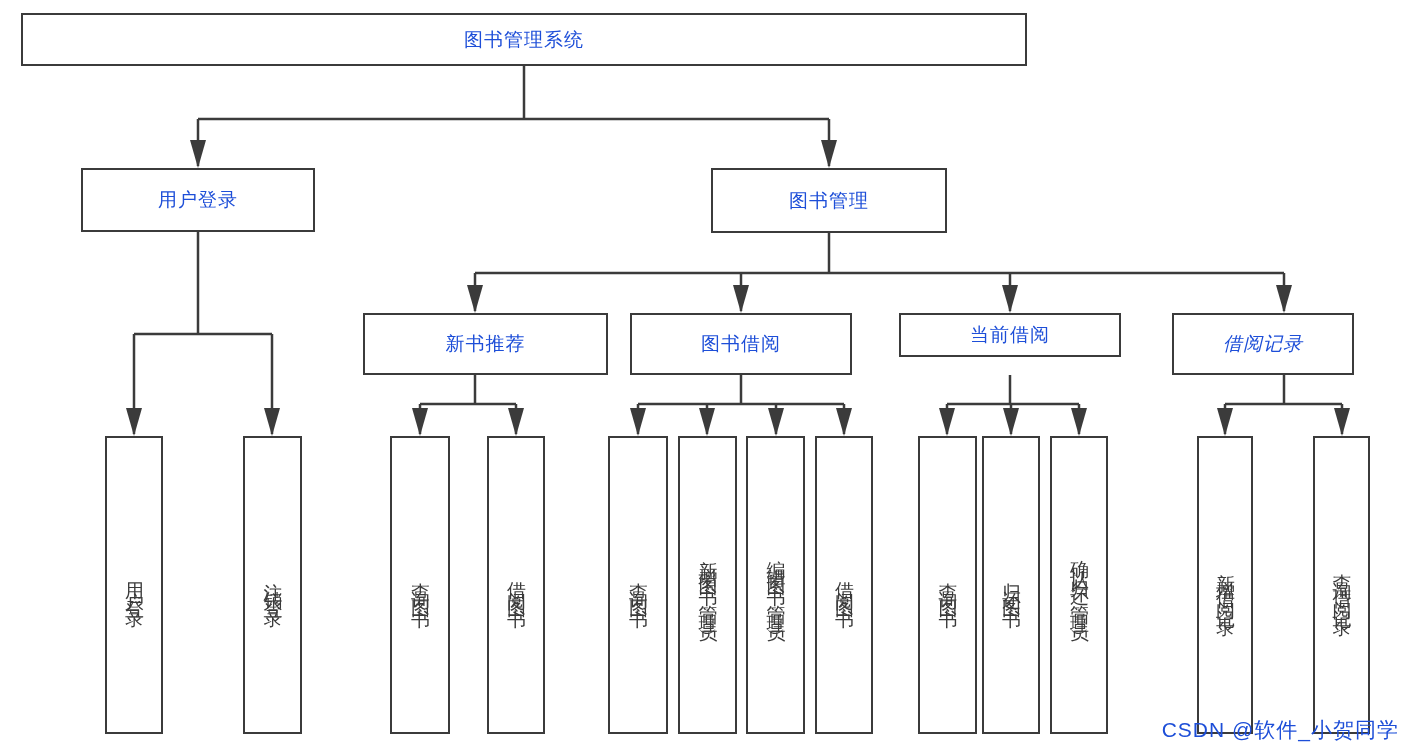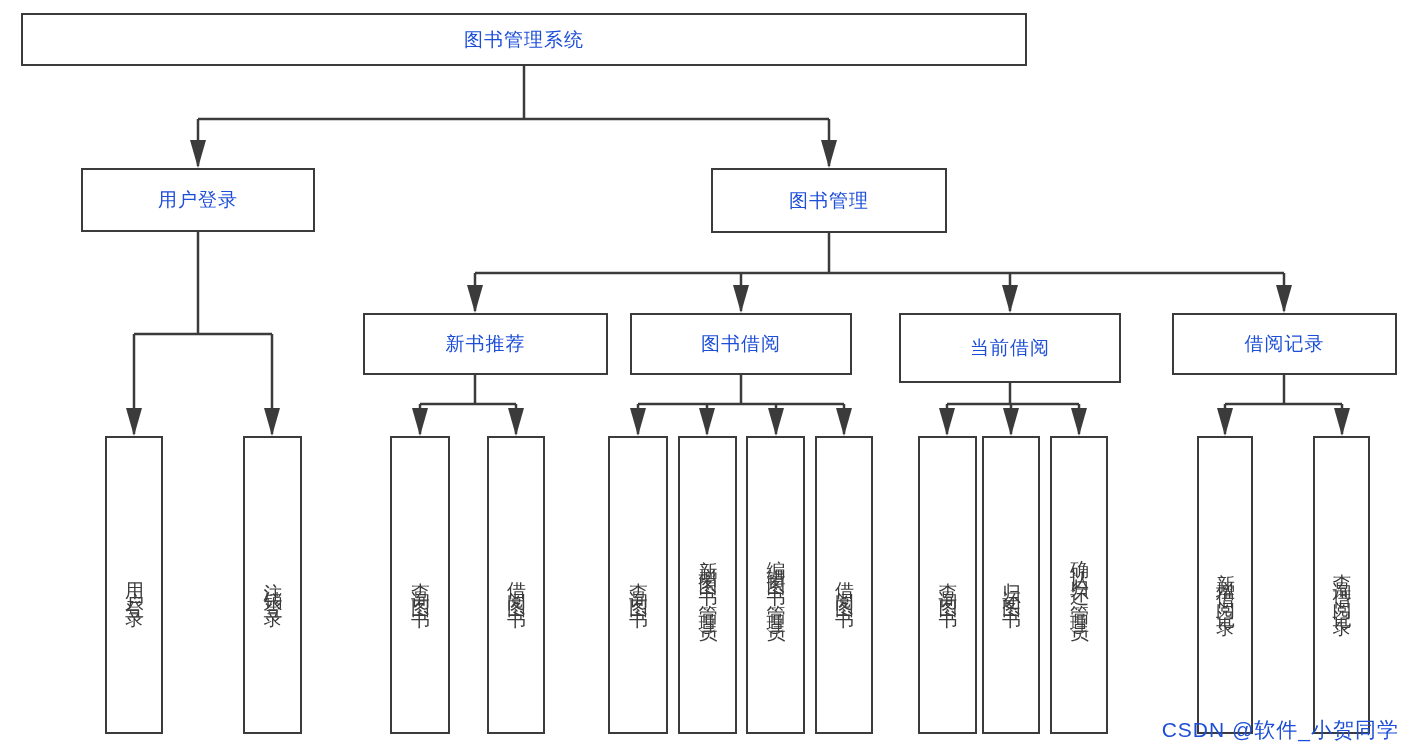--- a/index.html
+++ b/index.html
@@ -130,24 +130,24 @@
   <div class="node h" style="left:711px; top:168px; width:236px; height:65px;">
     <span>图书管理</span>
   </div>
 
   <div class="node h" style="left:363px; top:313px; width:245px; height:62px;">
     <span>新书推荐</span>
   </div>
   <div class="node h" style="left:630px; top:313px; width:222px; height:62px;">
     <span>图书借阅</span>
   </div>
-  <div class="node h" style="left:899px; top:313px; width:222px; height:70px;">
+  <div class="node h" style="left:899px; top:313px; width:222px; height:44px;">
     <span>当前借阅</span>
   </div>
-  <div class="node h" style="left:1172px; top:313px; width:225px; height:62px;">
+  <div class="node h" style="left:1172px; top:313px; width:182px; height:62px;font-style:italic;">
     <span>借阅记录</span>
   </div>
 
   <div class="node v" style="left:105px; top:436px; width:58px; height:298px;">
     <span>用户登录</span>
   </div>
   <div class="node v" style="left:243px; top:436px; width:59px; height:298px;">
     <span>注销登录</span>
   </div>
 

